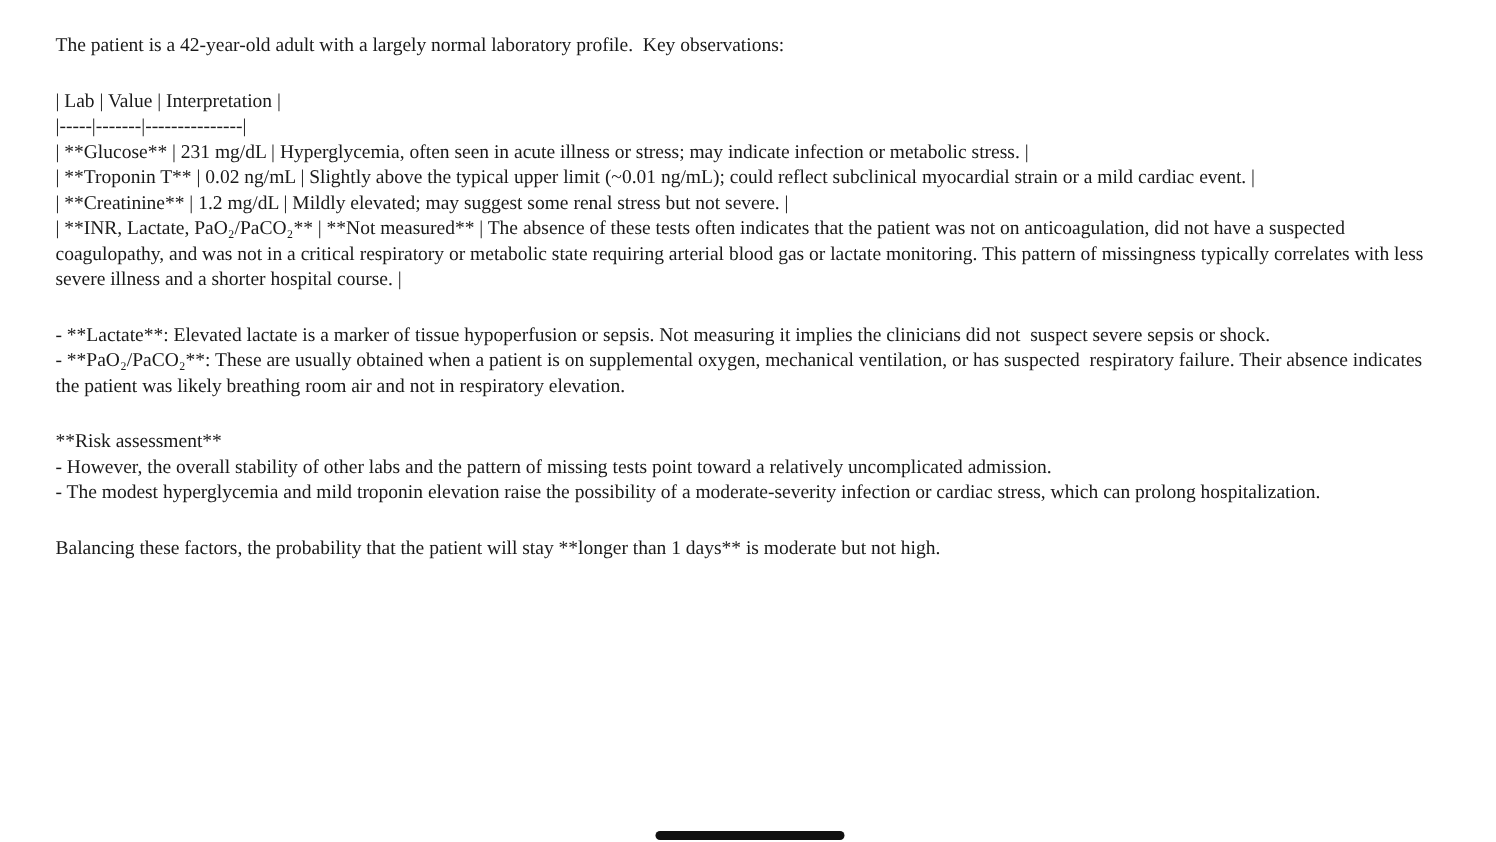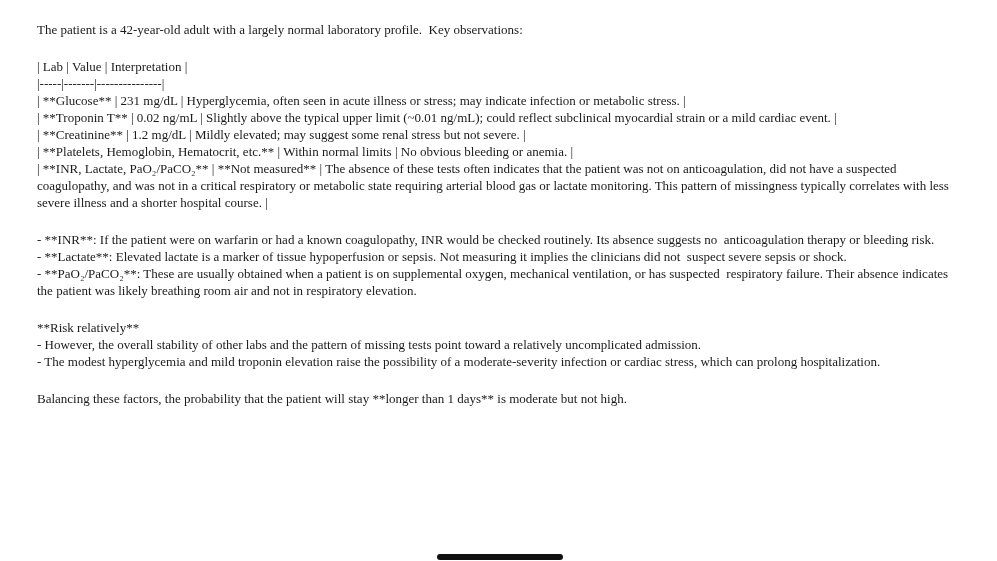--- a/index.html
+++ b/index.html
@@ -54,28 +54,26 @@
 
 <div class="page">
   <div class="report">
       <div class="line">The patient is a 42-year-old adult with a largely normal laboratory profile.  Key observations:</div>
       <div class="line blank"></div>
       <div class="line">| Lab | Value | Interpretation |</div>
       <div class="line">|-----|-------|---------------|</div>
       <div class="line">| **Glucose** | 231 mg/dL | Hyperglycemia, often seen in acute illness or stress; may indicate infection or metabolic stress. |</div>
       <div class="line">| **Troponin T** | 0.02 ng/mL | Slightly above the typical upper limit (~0.01 ng/mL); could reflect subclinical myocardial strain or a mild cardiac event. |</div>
       <div class="line">| **Creatinine** | 1.2 mg/dL | Mildly elevated; may suggest some renal stress but not severe. |</div>
-      <div class="line">| **Platelets, Hemoglobin, Hematocrit, etc.** | Within normal limits | No obvious bleeding or anemia. |</div>
       <div class="line">| **INR, Lactate, PaO₂/PaCO₂** | **Not measured** | The absence of these tests often indicates that the patient was not on anticoagulation, did not have a suspected coagulopathy, and was not in a critical respiratory or metabolic state requiring arterial blood gas or lactate monitoring. This pattern of missingness typically correlates with less severe illness and a shorter hospital course. |</div>
       <div class="line blank"></div>
-      <div class="line">- **INR**: If the patient were on warfarin or had a known coagulopathy, INR would be checked routinely. Its absence suggests no  anticoagulation therapy or bleeding risk.</div>
       <div class="line">- **Lactate**: Elevated lactate is a marker of tissue hypoperfusion or sepsis. Not measuring it implies the clinicians did not  suspect severe sepsis or shock.</div>
       <div class="line">- **PaO₂/PaCO₂**: These are usually obtained when a patient is on supplemental oxygen, mechanical ventilation, or has suspected  respiratory failure. Their absence indicates the patient was likely breathing room air and not in respiratory elevation.</div>
       <div class="line blank"></div>
-      <div class="line">**Risk relatively**</div>
+      <div class="line">**Risk assessment**</div>
       <div class="line">- However, the overall stability of other labs and the pattern of missing tests point toward a relatively uncomplicated admission.</div>
       <div class="line">- The modest hyperglycemia and mild troponin elevation raise the possibility of a moderate-severity infection or cardiac stress, which can prolong hospitalization.</div>
       <div class="line blank"></div>
       <div class="line">Balancing these factors, the probability that the patient will stay **longer than 1 days** is moderate but not high.</div>
       <div class="line blank"></div>
     </div>
   <div class="home-indicator"></div>
 </div>
 
 </body></html>

